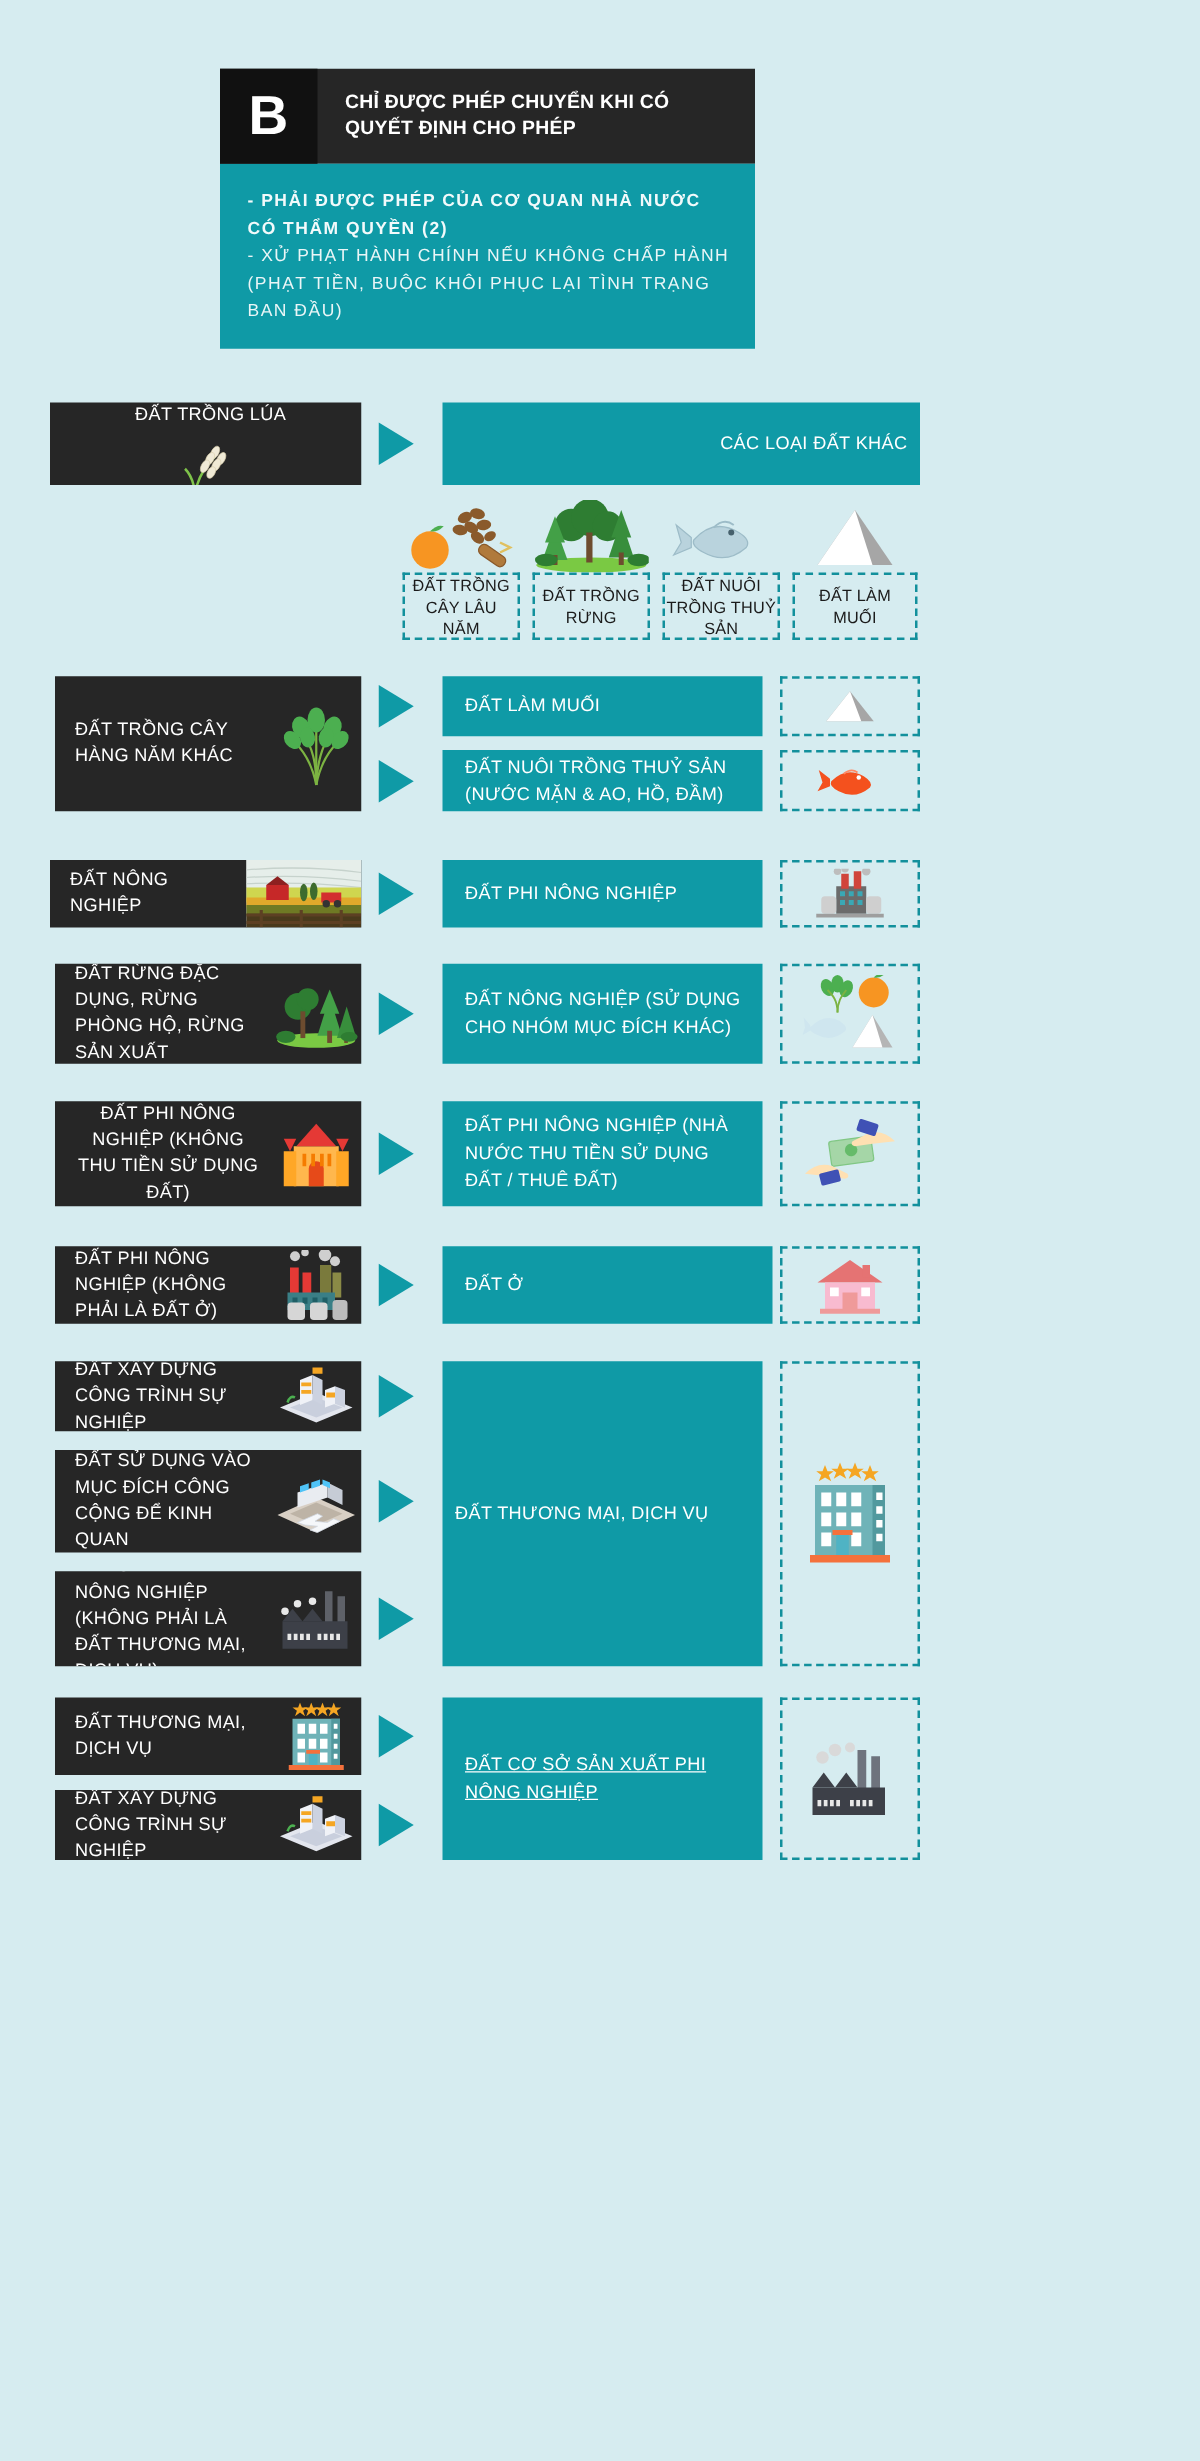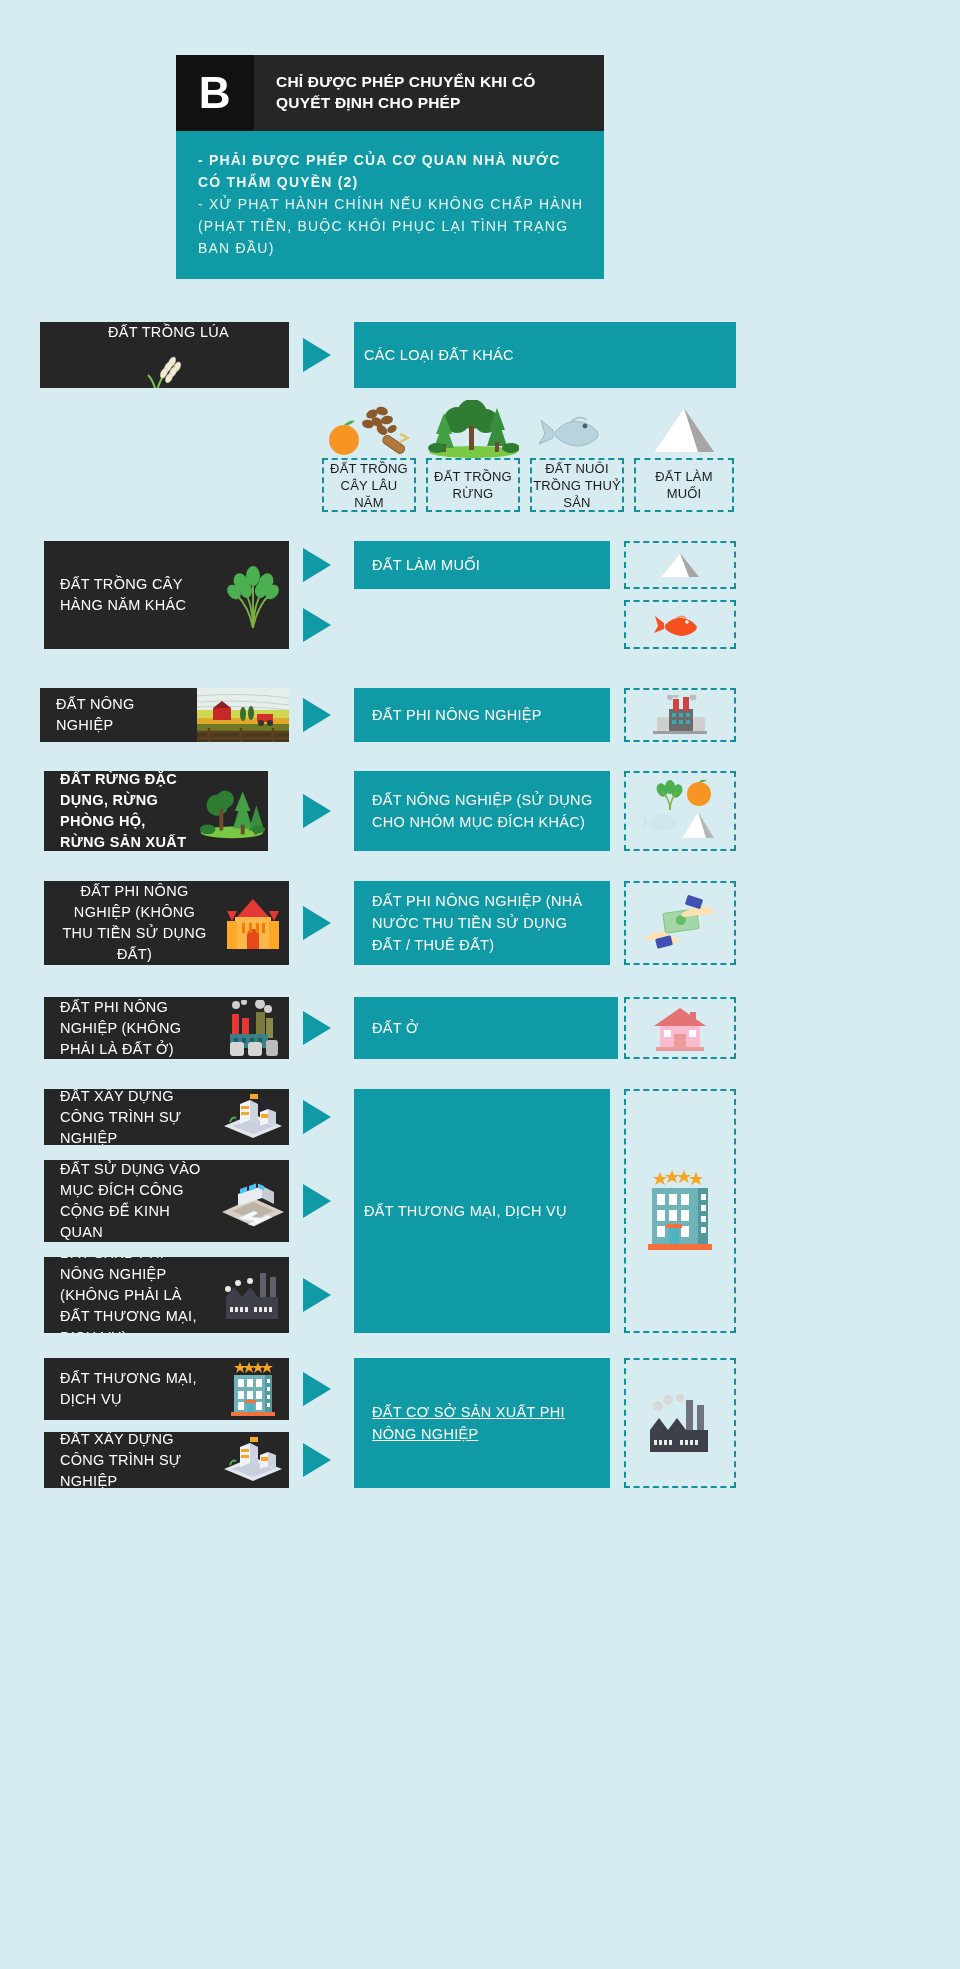--- a/index.html
+++ b/index.html
@@ -41,21 +41,21 @@
                justify-content: center; flex: none; }
   .dark .ic.wide { width: 92px; }
   .dark .ic svg, .dark .ic .emoji { display: block; }
 
   .teal {
     position: absolute; background: #0f9aa6; color: #fff;
     display: flex; align-items: center;
     font-size: 14.5px; line-height: 22px; letter-spacing: .3px;
   }
   .teal .txt { padding: 0 14px 0 18px; }
-  .teal.ctr { justify-content: flex-start; }
+  .teal.ctr { justify-content: flex-end; }
   .teal.ctr .txt { text-align: center; padding: 0 10px; }
 
   .arrow {
     position: absolute; width: 0; height: 0;
     border-top: 17px solid transparent;
     border-bottom: 17px solid transparent;
     border-left: 28px solid #0f9aa6;
   }
 
   .dbox {
@@ -226,20 +226,23 @@
   <div class="teal" style="left:354px; top:541px; width:256px; height:48px;">
     <span class="txt">ĐẤT LÀM MUỐI</span>
   </div>
   <div class="dbox" style="left:624px; top:541px; width:112px; height:48px;">
     <svg width="54" height="30" viewBox="0 0 54 30">
       <polygon points="27,3 46,27 8,27" fill="#a6a6a6"></polygon>
       <polygon points="27,3 36,27 8,27" fill="#ffffff"></polygon>
     </svg>
   </div>
   <div class="arrow" style="left:303px; top:608px;"></div>
+  <div class="teal" style="left:354px; top:600px; width:256px; height:49px;">
+    <span class="txt">ĐẤT NUÔI TRỒNG THUỶ SẢN (NƯỚC MẶN &amp; AO, HỒ, ĐẦM)</span>
+  </div>
   <div class="dbox" style="left:624px; top:600px; width:112px; height:49px;">
     <svg width="58" height="32" viewBox="0 0 58 32">
       <path d="M14 16 q12 -12 26 -4 q8 5 5 9 q-12 10 -25 3 q-8 -4 -6 -8z" fill="#f4511e"></path>
       <path d="M13 14 l-9 -7 l3 10 l-4 7 l10 -4z" fill="#f4511e"></path>
       <circle cx="36" cy="13" r="1.8" fill="#fff"></circle>
       <path d="M24 10 q6 -5 11 -1" stroke="#ff8a65" stroke-width="1.4" fill="none"></path>
     </svg>
   </div>
 
   <div class="dark" style="left:40px; top:688px; width:249px; height:54px;">
@@ -297,21 +300,21 @@
           <rect x="30" y="18" width="4" height="4"></rect>
         <rect x="37" y="18" width="4" height="4"></rect>
           <rect x="23" y="25" width="4" height="4"></rect>
         <rect x="30" y="25" width="4" height="4"></rect>
           <rect x="37" y="25" width="4" height="4"></rect>
       </g>
       <rect x="4" y="36" width="54" height="3" fill="#9e9e9e"></rect>
     </svg>
   </div>
 
-  <div class="dark" style="left:44px; top:771px; width:224px; height:80px;font-weight:bold;">
+  <div class="dark" style="left:44px; top:771px; width:245px; height:80px;">
     <span class="txt">ĐẤT RỪNG ĐẶC DỤNG, RỪNG PHÒNG HỘ, RỪNG SẢN XUẤT</span>
     <span class="ic">
       <svg width="74" height="56" viewBox="0 0 74 56">
         <ellipse cx="37" cy="50" rx="32" ry="6" fill="#7ac943"></ellipse>
         <g fill="#2e7d32">
             <circle cx="22" cy="22" r="11"></circle>
             <circle cx="30" cy="16" r="9"></circle>
           </g>
         <rect x="24" y="26" width="4" height="22" fill="#6d4c2f"></rect>
         <g fill="#43a047">

